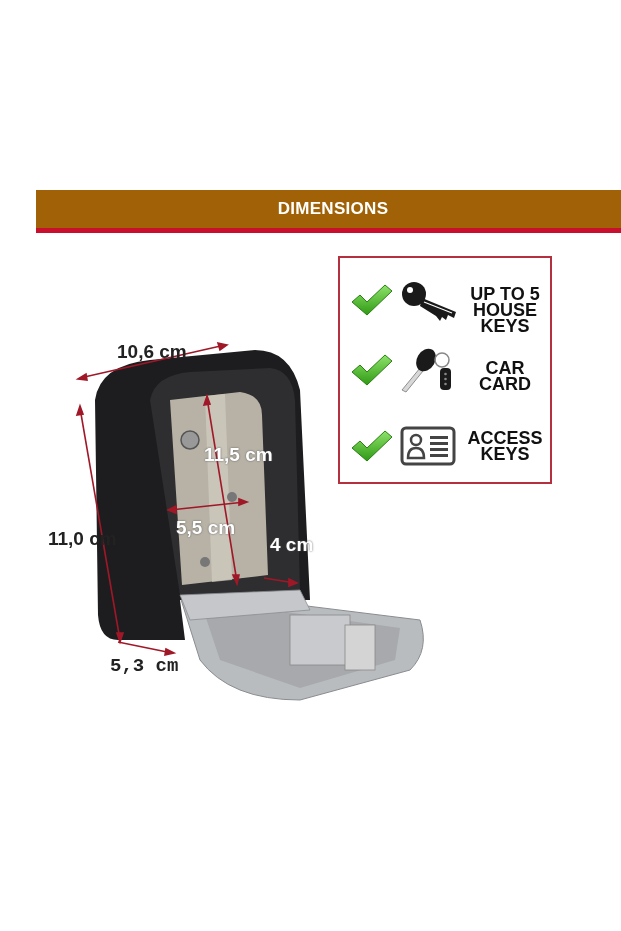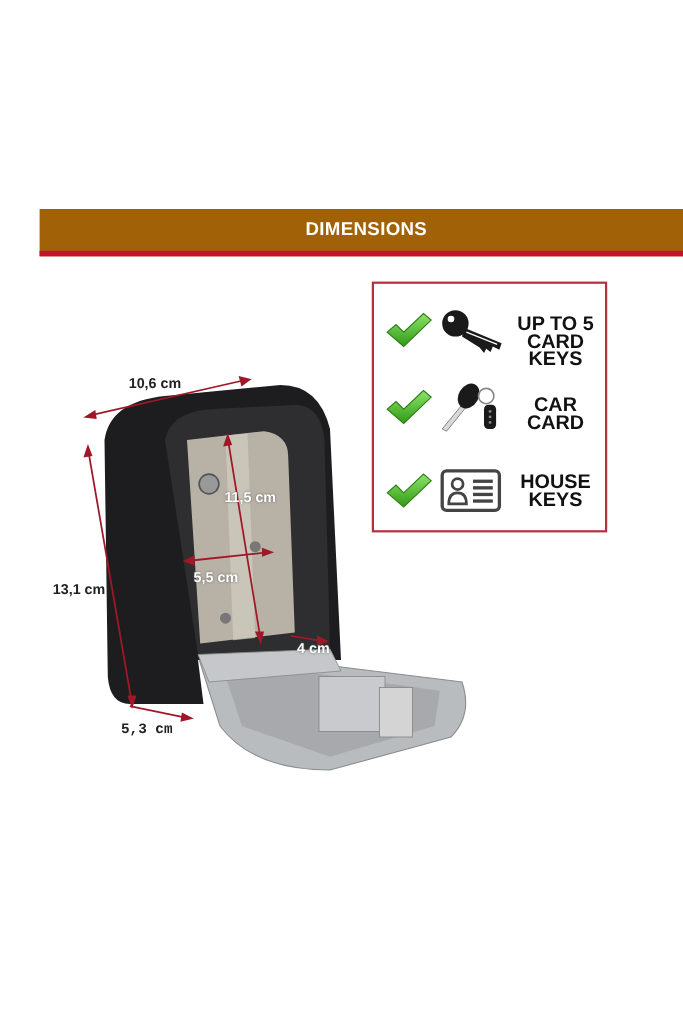--- a/index.html
+++ b/index.html
@@ -20,21 +20,21 @@
     border: 2px solid #b5303f; box-sizing: border-box; background: #fff;
   }
   .feature { position: absolute; left: 0; width: 100%; height: 60px; }
   .feature .check { position: absolute; left: 10px; top: 12px; width: 44px; height: 36px; }
   .feature .ficon { position: absolute; left: 60px; top: 6px; width: 60px; height: 50px; }
   .feature .label {
     position: absolute; left: 120px; width: 90px; text-align: center;
     font-weight: bold; font-size: 18px; line-height: 16px; color: #111;
   }
   .dim {
-    position: absolute; font-weight: bold; font-size: 13px; color: #222;
+    position: absolute; font-weight: bold; font-size: 19px; color: #222;
   }
   .dim.light { color: #ffffff; text-shadow: 0 0 2px #555; }
 </style>
 </head>
 <body>
 
 <div class="banner">
   <span>DIMENSIONS</span>
 </div>
 
@@ -51,21 +51,21 @@
       <path d="M2 20 L10 13 L17 20 L35 3 L42 9 L17 33 Z" fill="url(#g1)" stroke="#2a7f12" stroke-width="1"></path>
     </svg>
     <svg class="ficon" viewBox="0 0 60 50">
       <circle cx="14" cy="18" r="12" fill="#1a1a1a"></circle>
       <circle cx="10" cy="14" r="3" fill="#fff"></circle>
       <path d="M22 22 L56 36 L54 42 L48 39 L46 44 L42 41 L40 45 L36 40 L20 30 Z" fill="#1a1a1a"></path>
       <path d="M24 26 L52 37" stroke="#fff" stroke-width="1.2"></path>
     </svg>
     <div class="label" style="top:16px;">
       <div>UP TO 5</div>
-      <div>CARD KEYS</div>
+      <div>HOUSE KEYS</div>
     </div>
   </div>
 
   <div class="feature" style="top:82px;">
     <svg class="check" viewBox="0 0 44 36">
       <defs>
           <linearGradient id="g2" x1="0" y1="0" x2="0" y2="1">
             <stop offset="0" stop-color="#8fe36b"></stop>
             <stop offset="1" stop-color="#2f9a14"></stop>
           </linearGradient>
@@ -99,21 +99,21 @@
     <svg class="ficon" viewBox="0 0 60 50">
       <rect x="2" y="6" width="52" height="36" rx="4" fill="none" stroke="#444" stroke-width="3"></rect>
       <circle cx="16" cy="18" r="5" fill="none" stroke="#444" stroke-width="2.5"></circle>
       <path d="M8 36 Q8 26 16 26 Q24 26 24 36 Z" fill="none" stroke="#444" stroke-width="2.5"></path>
       <rect x="30" y="14" width="18" height="3" fill="#444"></rect>
       <rect x="30" y="20" width="18" height="3" fill="#444"></rect>
       <rect x="30" y="26" width="18" height="3" fill="#444"></rect>
       <rect x="30" y="32" width="18" height="3" fill="#444"></rect>
     </svg>
     <div class="label" style="top:14px;">
-      <div>HOUSE</div>
+      <div>ACCESS</div>
       <div>KEYS</div>
     </div>
   </div>
 </div>
 
 <svg style="position:absolute;left:0;top:320px;" width="460" height="420" viewBox="0 320 460 420">
 
   <path d="M178 590 L420 620 Q430 650 410 670 L300 700 Q230 700 200 660 Z" fill="#b9bcbf" stroke="#8a8d90" stroke-width="1"></path>
   <path d="M200 600 L400 628 L395 660 L300 688 L220 660 Z" fill="#a7a9ac"></path>
   <rect x="290" y="615" width="60" height="50" fill="#c8cacd" stroke="#888" stroke-width="0.8"></rect>
@@ -145,17 +145,17 @@
     <polygon points="237,584 233,575 239,575"></polygon>
     <line x1="170" y1="510" x2="245" y2="502"></line>
     <polygon points="168,510 176,506 176,513"></polygon>
     <polygon points="247,502 239,499 239,505"></polygon>
     <line x1="264" y1="578" x2="295" y2="583"></line>
     <polygon points="297,583 289,579 289,586"></polygon>
   </g>
 </svg>
 
 <div class="dim" style="left:117px; top:341px;">10,6 cm</div>
-<div class="dim" style="left:48px; top:528px;">13,1 cm</div>
+<div class="dim" style="left:48px; top:528px;">11,0 cm</div>
 <div class="dim" style="left:110px; top:655px;font-family:Liberation Mono, monospace;">5,3 cm</div>
 <div class="dim light" style="left:204px; top:444px;">11,5 cm</div>
 <div class="dim light" style="left:176px; top:517px;">5,5 cm</div>
-<div class="dim light" style="left:270px; top:582px;text-align:center;">4 cm</div>
+<div class="dim light" style="left:270px; top:534px;text-align:center;">4 cm</div>
 
 </body></html>

